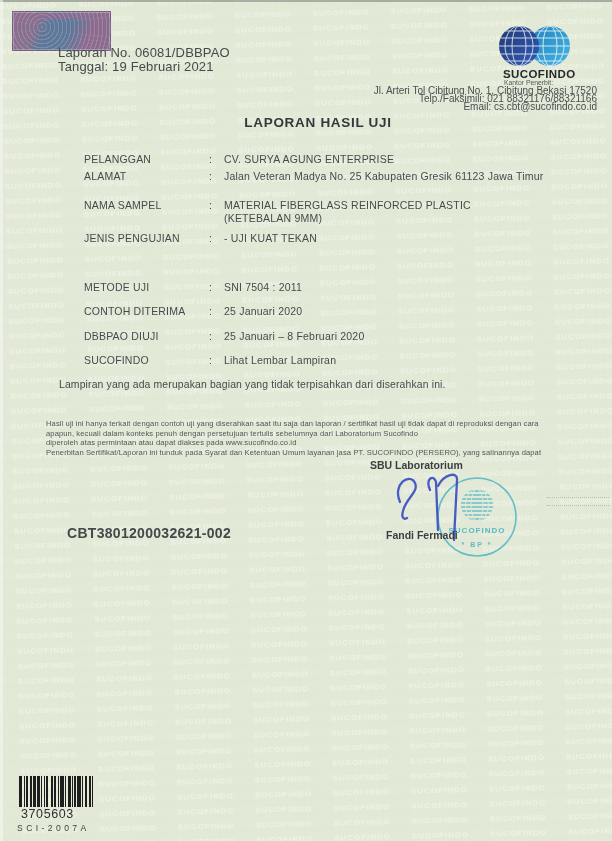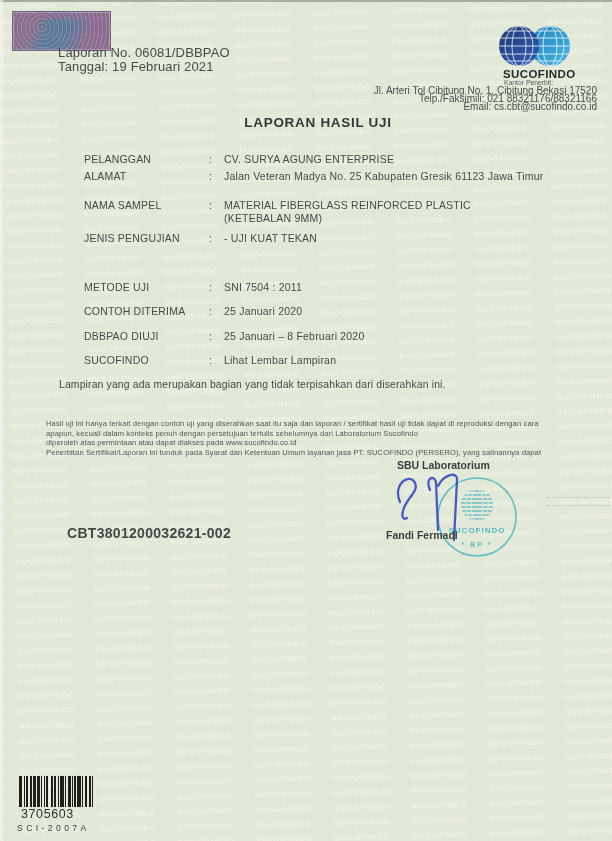--- a/index.html
+++ b/index.html
@@ -31,21 +31,21 @@
   .office{left:504px;top:79px;font-size:6.8px;color:#54575a;}
   .address{right:15px;top:87px;text-align:right;font-size:10px;line-height:8.2px;color:#4b4e51;}
   .title{left:0;top:115px;width:612px;text-align:center;font-size:13.5px;font-weight:bold;letter-spacing:.7px;color:#34383b;margin-left:12px;}
   
   .frow{position:absolute;left:59px;width:520px;font-size:10.5px;line-height:13px;letter-spacing:.2px;color:#474a4d;}
   .flabel{position:absolute;left:0;top:0;white-space:nowrap;padding-left:25px;}
   .fcolon{position:absolute;left:150px;top:0;}
   .fvalue{position:absolute;left:165px;top:0;width:350px;}
   .note{left:59px;top:379px;font-size:10.4px;color:#474a4d;letter-spacing:.15px;}
   .disclaimer{left:46px;top:419px;width:534px;font-size:7.6px;line-height:9.6px;color:#53565a;letter-spacing:.1px;}
-  .sbu{left:397px;top:459px;font-size:10.5px;font-weight:bold;color:#3c3f42;}
+  .sbu{left:370px;top:459px;font-size:10.5px;font-weight:bold;color:#3c3f42;}
   .stamp{left:435px;top:475px;}
   .sig{left:386px;top:466px;}
   .signer{left:386px;top:529px;font-size:10.5px;font-weight:bold;color:#3c3f42;}
   .doccode{left:67px;top:525px;font-size:14px;letter-spacing:.3px;color:#45484b;font-weight:bold;}
   .dots{width:62px;border-top:1px dotted #aeb6a6;opacity:.8;}
   
   .barcode{left:19px;top:776px;height:31px;display:flex;align-items:stretch;}
   .bc-bar{background:#1e1e1e;}
   .bc-gap{background:transparent;}
   .bcnum{left:21px;top:807px;font-size:12.5px;letter-spacing:.6px;color:#2d2f31;}

